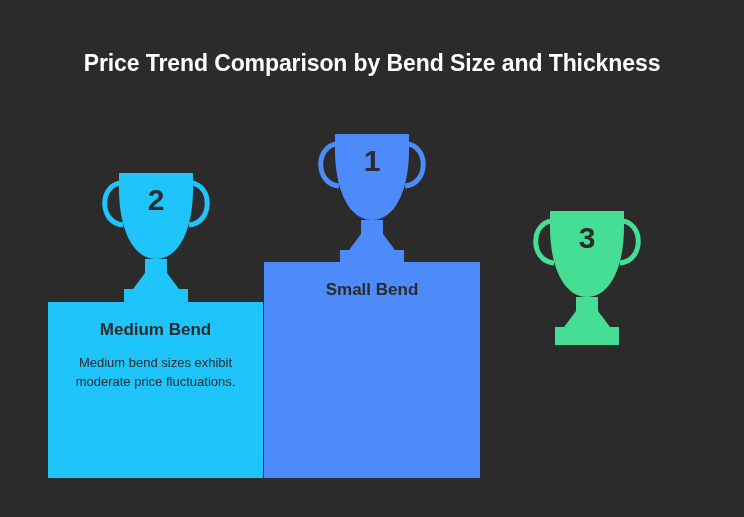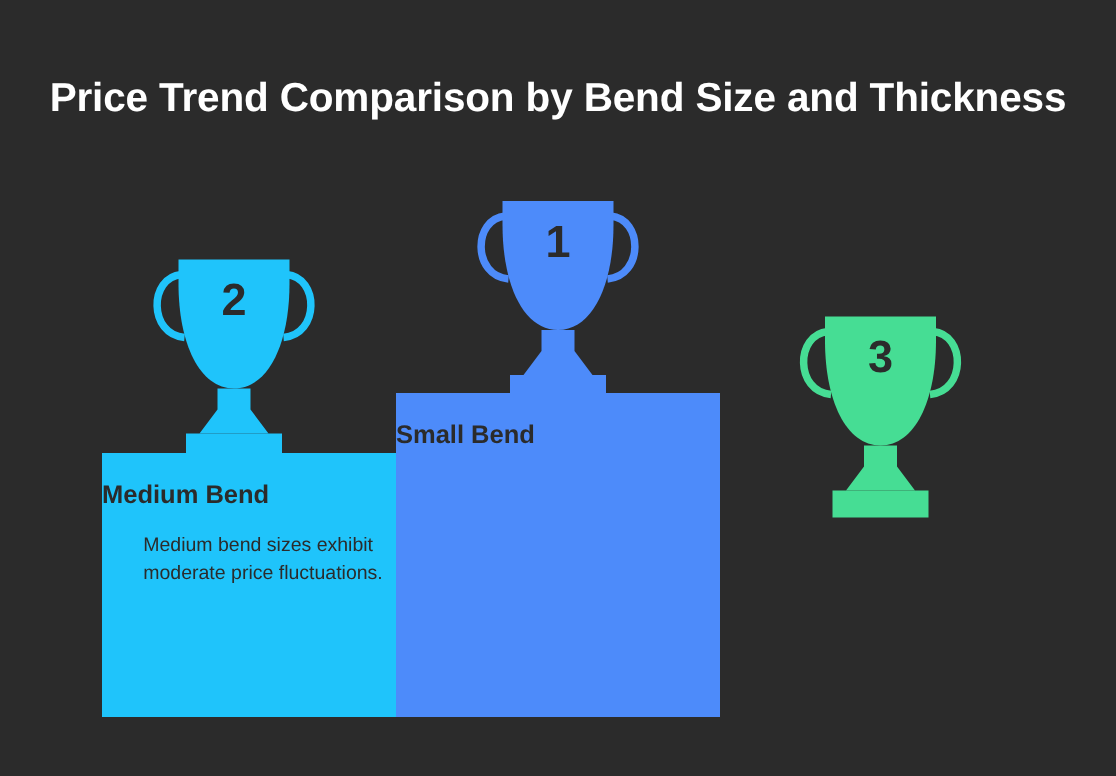--- a/index.html
+++ b/index.html
@@ -18,51 +18,51 @@
     position: absolute;
     inset: 0;
   }
   .title {
     position: absolute;
     left: 0;
     top: 50px;
     width: 744px;
     text-align: center;
     color: #ffffff;
-    font-size: 27px;
+    font-size: 23px;
     font-weight: bold;
     letter-spacing: -0.1px;
   }
 
   
   .podium {
     position: absolute;
     box-sizing: border-box;
     padding-top: 18px;
+    text-align: center;
   }
   .podium-title {
     font-size: 17px;
     font-weight: bold;
     color: #2b2b2b;
     line-height: 1.2;
   }
   .podium-desc {
     margin: 14px auto 0 auto;
     font-size: 13px;
     color: #2b2b2b;
     line-height: 1.45;
   }
 
   #podium-medium {
     left: 48px;
     top: 302px;
     width: 215px;
     height: 176px;
     background: #1fc4fb;
-    margin-left: 20px;
   }
   #podium-medium .podium-desc { width: 160px; }
 
   #podium-small {
     left: 264px;
     top: 262px;
     width: 216px;
     height: 216px;
     background: #4d8bfa;
   }

